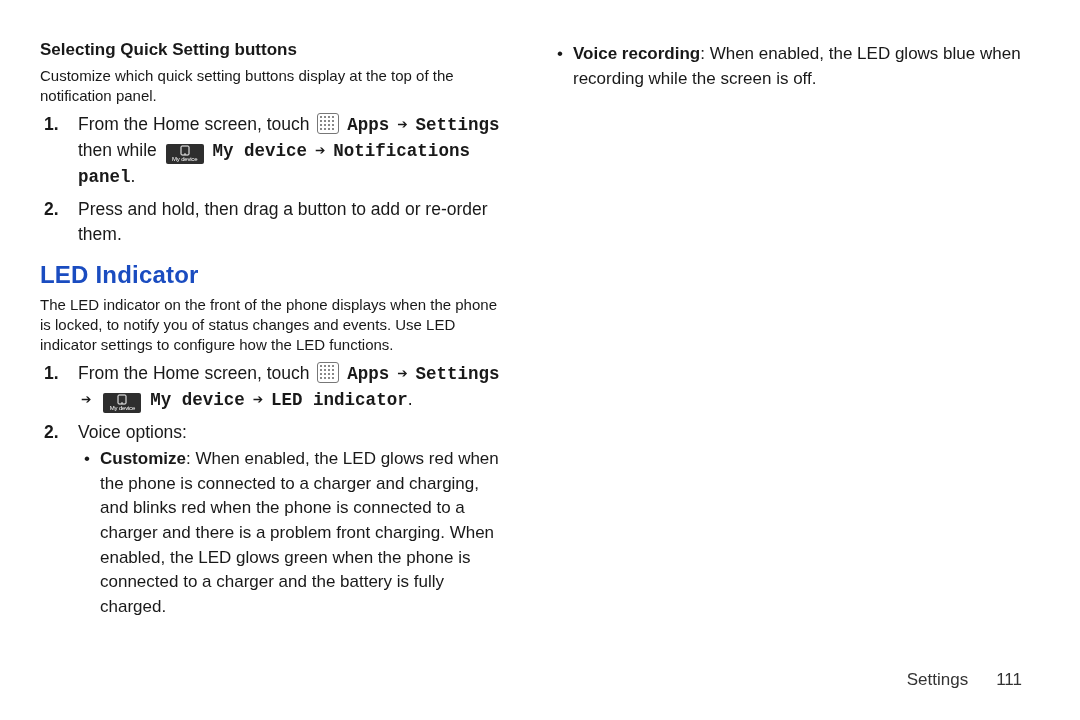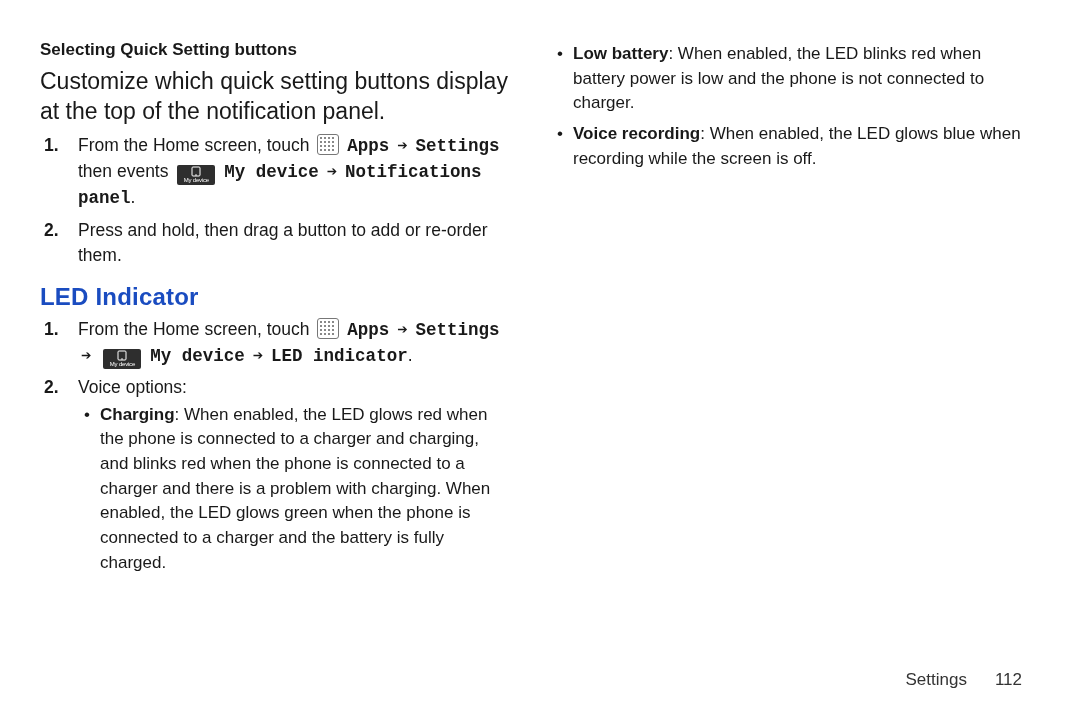--- a/index.html
+++ b/index.html
@@ -29,21 +29,21 @@
     min-width: 0;
   }
   .sub-head {
     font-weight: bold;
     font-size: 17px;
     font-family: "Arial Narrow", Arial, sans-serif;
     font-stretch: condensed;
     margin: 0 0 6px 0;
   }
   .para {
-    font-size: 23px;
+    font-size: 15px;
     line-height: 1.32;
     margin: 0 0 6px 0;
   }
   ol.steps {
     list-style: none;
     margin: 0 0 14px 0;
     padding: 0 0 0 22px;
   }
   ol.steps > li {
     position: relative;
@@ -146,39 +146,40 @@
                 <rect x="0" y="12" width="2" height="2"></rect>
                   <rect x="4" y="12" width="2" height="2"></rect>
                   <rect x="8" y="12" width="2" height="2"></rect>
                   <rect x="12" y="12" width="2" height="2"></rect>
               </g>
             </svg>
           </span>
           <span class="bold narrow">Apps</span>
           <span class="bold narrow arrow">➔</span>
           <span class="bold narrow">Settings</span>
-          <span> then events </span>
+          <span> then while </span>
           <span class="icon-mydev">
             <svg width="14" height="12" viewBox="0 0 14 12">
                 <rect x="3" y="1" width="8" height="9" rx="1" fill="none" stroke="#fff" stroke-width="1"></rect>
                 <circle cx="7" cy="9" r="0.8" fill="#fff"></circle>
               </svg>
             <span class="lbl">My device</span>
           </span>
           <span class="bold narrow">My device</span>
           <span class="bold narrow arrow">➔</span>
           <span class="bold narrow">Notifications panel</span><span>.</span>
         </li>
         <li>
           <span class="num">2.</span>
           <span>Press and hold, then drag a button to add or re-order them.</span>
         </li>
       </ol>
 
       <p class="h2">LED Indicator</p>
+      <p class="para">The LED indicator on the front of the phone displays when the phone is locked, to notify you of status changes and events. Use LED indicator settings to configure how the LED functions.</p>
 
       <ol class="steps">
         <li>
           <span class="num">1.</span>
           <span>From the Home screen, touch </span>
           <span class="icon-apps">
             <svg width="16" height="15" viewBox="0 0 16 15">
               <g fill="#888">
                 <rect x="0" y="0" width="2" height="2"></rect>
                   <rect x="4" y="0" width="2" height="2"></rect>
@@ -212,36 +213,33 @@
           </span>
           <span class="bold narrow">My device</span>
           <span class="bold narrow arrow">➔</span>
           <span class="bold narrow">LED indicator</span><span>.</span>
         </li>
         <li>
           <span class="num">2.</span>
           <span>Voice options:</span>
           <ul class="bullets">
             <li>
-              <span class="bold">Charging</span><span>: When enabled, the LED glows red when the phone is connected to a charger and charging, and blinks red when the phone is connected to a charger and there is a problem with charging. When enabled, the LED glows green when the phone is connected to a charger and the battery is fully charged.</span>
+              <span class="bold">Customize</span><span>: When enabled, the LED glows red when the phone is connected to a charger and charging, and blinks red when the phone is connected to a charger and there is a problem front charging. When enabled, the LED glows green when the phone is connected to a charger and the battery is fully charged.</span>
             </li>
           </ul>
         </li>
       </ol>
     </div>
 
     <div class="col">
       <ul class="bullets right">
-        <li>
-          <span class="bold">Low battery</span><span>: When enabled, the LED blinks red when battery power is low and the phone is not connected to charger.</span>
-        </li>
         <li>
           <span class="bold">Voice recording</span><span>: When enabled, the LED glows blue when recording while the screen is off.</span>
         </li>
       </ul>
     </div>
   </div>
 
   <div class="footer">
     <span>Settings</span>
-    <span>112</span>
+    <span>111</span>
   </div>
 </div>
 
 </body></html>

